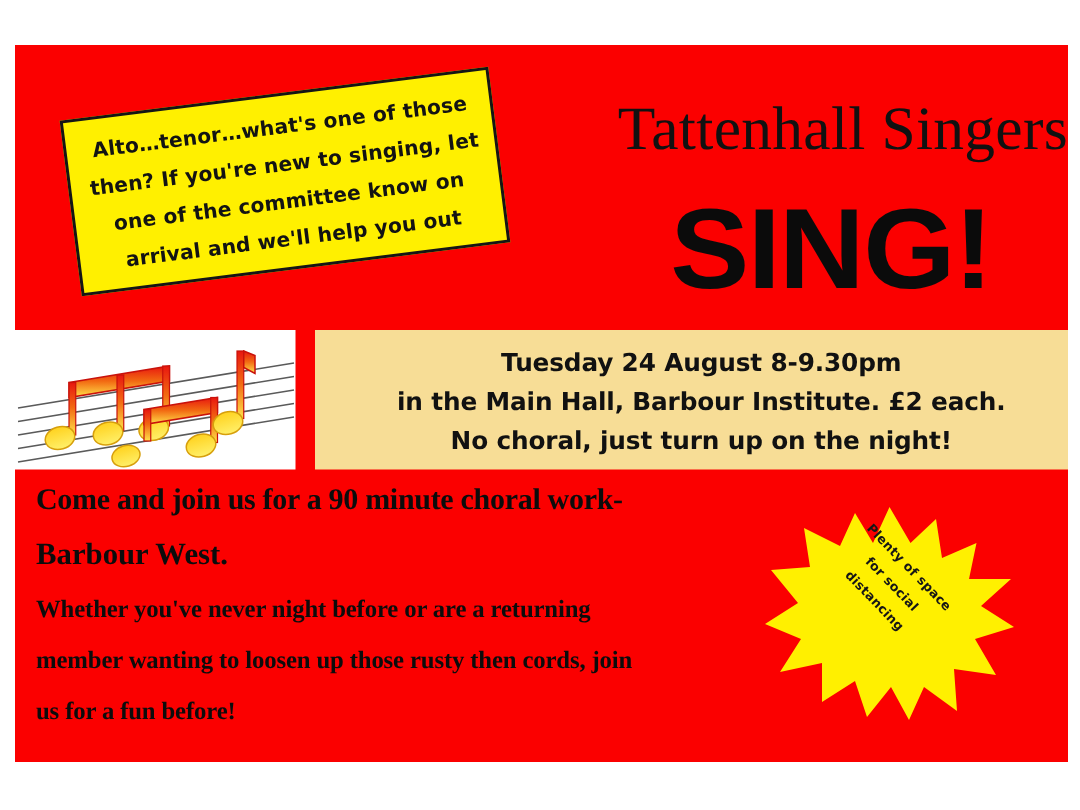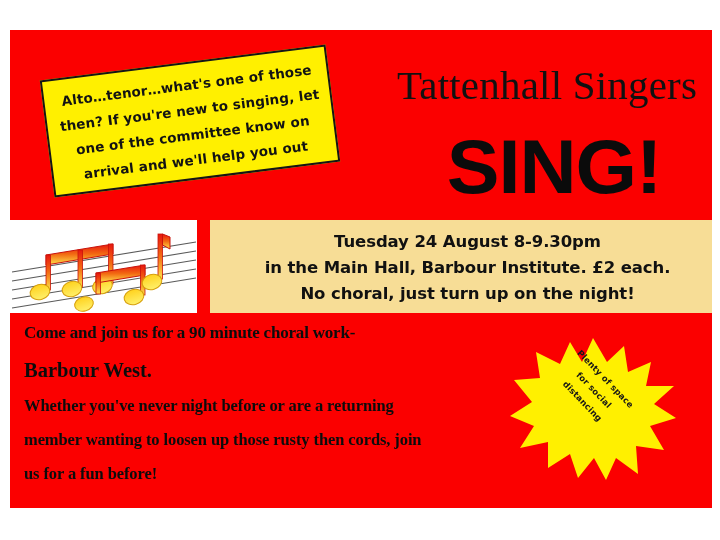--- a/index.html
+++ b/index.html
@@ -24,21 +24,21 @@
     background: #FB0000;
     overflow: hidden;
   }
 
   
   .title {
     position: absolute;
     left: 372px;
     top: 33px;
     width: 330px;
-    text-align: center;
+    text-align: right;
     font-family: "Liberation Serif", "DejaVu Serif", serif;
     font-size: 41px;
     line-height: 44px;
     color: #111111;
     letter-spacing: 0.2px;
     white-space: nowrap;
   }
 
   .sing {
     position: absolute;
@@ -116,21 +116,21 @@
   
   .body-block {
     position: absolute;
     left: 14px;
     top: 289px;
     width: 500px;
   }
   .body-big {
     font-family: "Liberation Serif", "DejaVu Serif", serif;
     font-weight: bold;
-    font-size: 17px;
+    font-size: 20px;
     line-height: 28.5px;
     color: #0c0c0c;
     letter-spacing: -0.2px;
   }
   .body-name {
     font-family: "Liberation Serif", "DejaVu Serif", serif;
     font-weight: bold;
     font-size: 20.5px;
     line-height: 28.5px;
     color: #0c0c0c;

